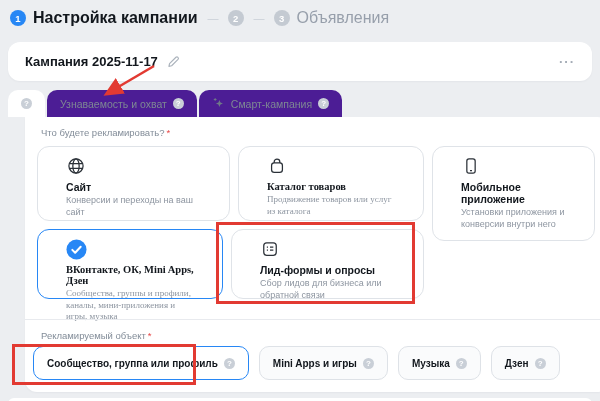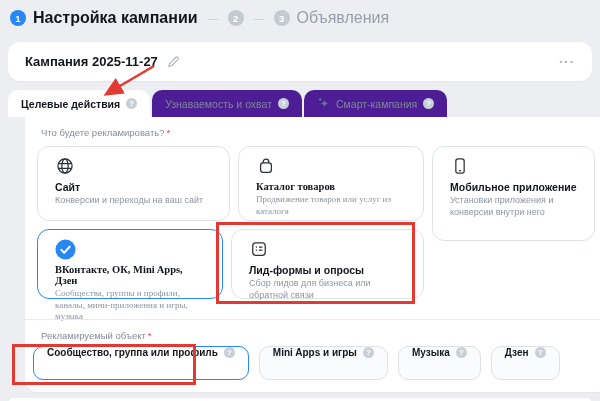--- a/index.html
+++ b/index.html
@@ -34,32 +34,32 @@
 
   
   .panel { position:absolute; left:25px; top:117px; width:584px; height:275px; background:#fff;
     border-radius:0 12px 12px 12px; box-shadow:0 1px 2px rgba(16,24,40,.04); }
   .section-label { position:absolute; left:16px; font-size:9.5px; color:#828c98; }
   .lbl1 { top:10px; } .lbl2 { top:213px; }
   .req { color:#e64646; margin-left:2px; }
 
   .cards-row { position:absolute; left:12px; display:flex; gap:8px; }
   .row1 { top:29px; } .row2 { top:112px; }
-  .obj-card { border:1px solid #dfe3e8; border-radius:12px; background:#fff; padding:9px 17px; cursor:pointer; }
+  .obj-card { border:1px solid #dfe3e8; border-radius:12px; background:#fff; padding:9px 28px; cursor:pointer; }
   .w1 { width:193px; height:75px; } .w2 { width:186px; height:75px;font-family:Liberation Serif, serif; } .w3 { width:163px; height:95px; }
   .h2 { height:70px; }
   .obj-card.selected { border:1.5px solid #2787f5; }
   .cicon { display:block; height:21px; }
   .ctitle { font-size:10.5px; font-weight:700; color:#12171d; margin-top:4px; }
   .cdesc { font-size:9px; line-height:11.5px; color:#8d95a0; margin-top:2px; }
 
   .divider { position:absolute; left:0; top:202px; width:100%; height:1px; background:#e8eaee; }
 
   .pills { position:absolute; left:8px; top:229px; display:flex; gap:10px; align-items:center; }
-  .pill { height:34px; display:flex; align-items:flex-start; gap:6px; padding:0 13px; border-radius:10px;
+  .pill { height:34px; display:flex; align-items:center; gap:6px; padding:0 13px; border-radius:10px;
     font-size:10px; font-weight:600; color:#12171d; cursor:pointer; background:#fafbfc; border:1px solid #dee2e7; }
   .pill.selected { background:#fff; border:1.5px solid #2787f5; }
 
   .next-card { position:absolute; left:8px; top:398px; width:584px; height:6px; background:#fff; border-radius:10px 10px 0 0; }
 
   
   .red-rect { position:absolute; border:3px solid #e23a32; z-index:9; pointer-events:none; }
   .rect-card { left:216px; top:222px; width:199px; height:82px; }
   .rect-pill { left:12px; top:344px; width:184px; height:41px; }
   .arrow-svg { position:absolute; left:0; top:0; width:600px; height:401px; z-index:10; pointer-events:none; }
@@ -79,32 +79,31 @@
       <span class="step-circle">2</span>
     </div>
     <span class="step-sep">—</span>
     <div class="step">
       <span class="step-circle">3</span>
       <span class="step-label">Объявления</span>
     </div>
   </div>
 
   <div class="title-card">
-    <span class="campaign-title">Кампания 2025-11-27</span>
+    <span class="campaign-title">Кампания 2025-11-17</span>
     <span class="edit-icon">
       <svg width="14" height="14" viewBox="0 0 16 16" fill="none" stroke="#aab2bb" stroke-width="1.3" stroke-linejoin="round">
         <path d="M10.2 2.6a1.7 1.7 0 0 1 2.4 2.4L5.3 12.3 2.2 13l.7-3.1z"></path>
       </svg>
     </span>
     <span class="menu-dots">···</span>
   </div>
 
   <div class="tabs">
     <div class="tab active">
-      <span>Целевые действия</span>
       <span class="q-circle">?</span>
     </div>
     <div class="tab">
       <span>Узнаваемость и охват</span>
       <span class="q-circle">?</span>
     </div>
     <div class="tab">
       <span class="sparkle">
         <svg width="13" height="13" viewBox="0 0 14 14" fill="#6f7a87">
           <path d="M8 3.2l1.1 2.7 2.7 1.1-2.7 1.1L8 10.8 6.9 8.1 4.2 7l2.7-1.1z"></path>

